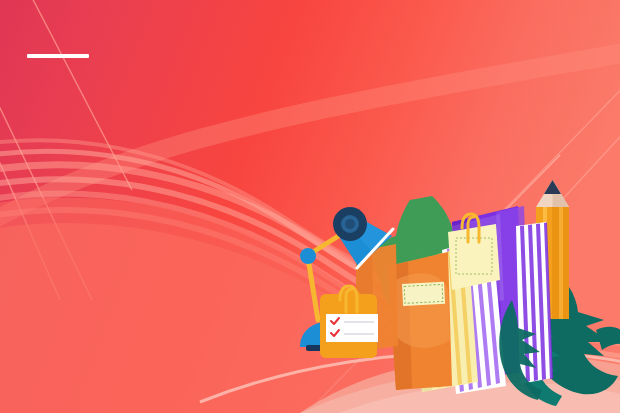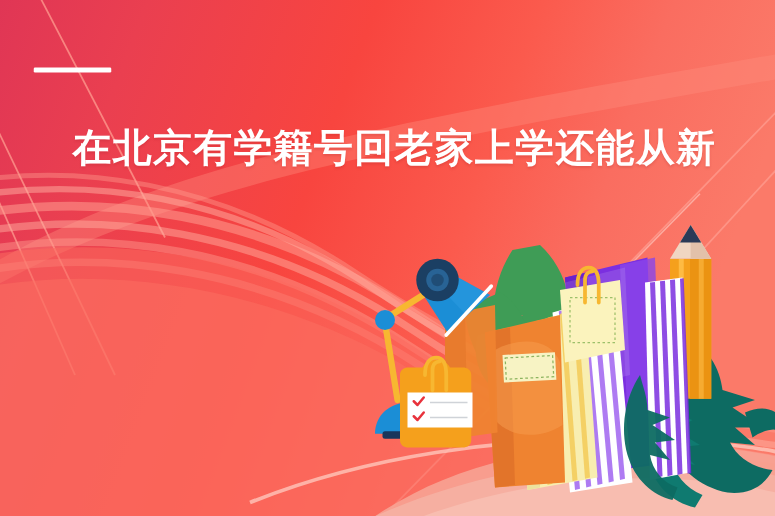--- a/index.html
+++ b/index.html
@@ -227,15 +227,14 @@
 
     <g>
       <path d="M512,300 C500,318 496,342 502,364 C508,384 522,396 538,400
                L542,390 C530,386 522,376 520,364 L536,368 L524,354 L540,352
                L522,340 L536,334 L518,328 C518,318 514,308 512,300 Z" fill="#0d6b62" opacity=".95"></path>
     </g>
   </svg>
 
   <div class="rule"></div>
 
-  <div class="headline">在北京有学籍号回老家上学还能从新</div>
 
 </div>
 
 </body></html>

